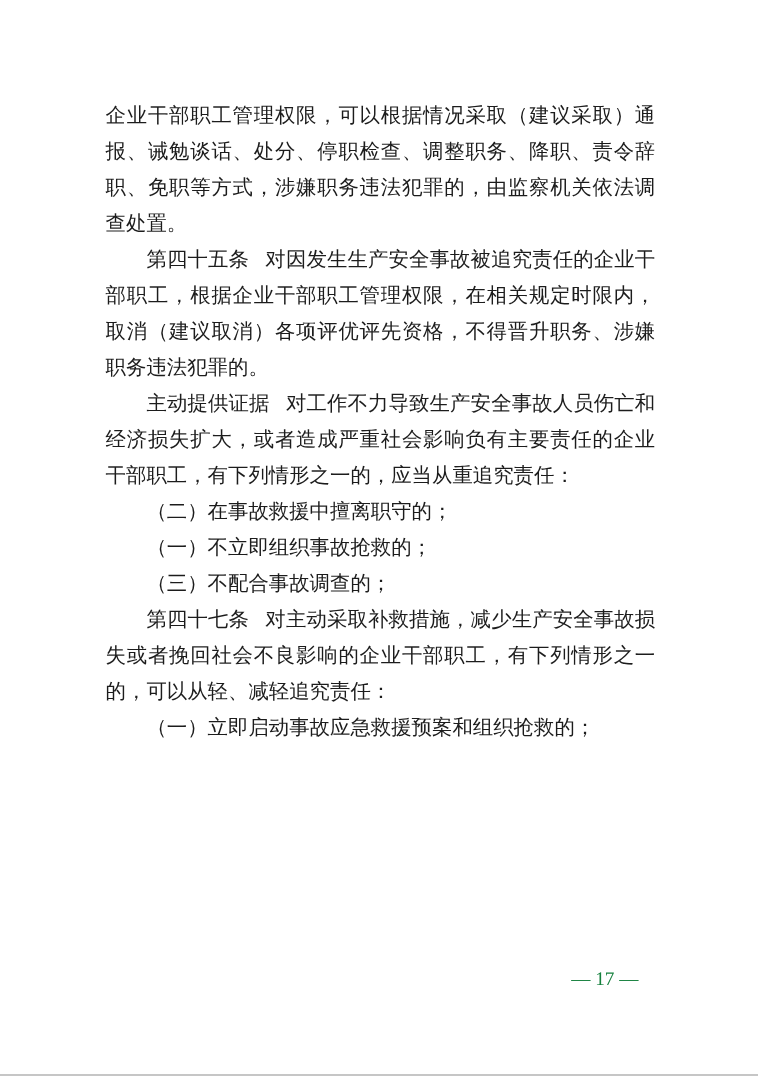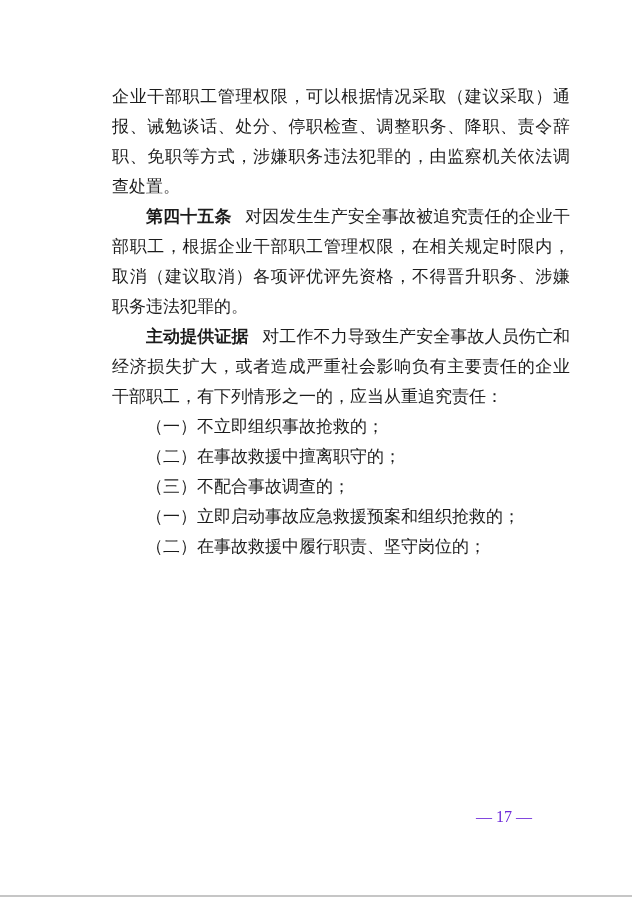--- a/index.html
+++ b/index.html
@@ -18,47 +18,46 @@
     position: relative;
     width: 632px;
     height: 897px;
     background: #ffffff;
   }
   .content {
     position: absolute;
     left: 88px;
     top: 82px;
     width: 458px;
-    margin-left: 24px;
   }
   .para {
     margin: 0;
     font-size: 17px;
     line-height: 30px;
     text-align: justify;
     text-justify: inter-ideograph;
     word-break: break-all;
   }
   .para.indent {
     text-indent: 2em;
   }
   .lead {
-    font-weight: bold;
+    font-weight: normal;
     margin-right: 0.8em;
   }
   .footer {
     position: absolute;
     top: 802px;
     left: 0;
     right: 0;
     text-align: right;
     padding-right: 100px;
     font-size: 16px;
     line-height: 30px;
-    color: #6d28d9;
+    color: #15803d;
   }
   .bottom-edge {
     position: absolute;
     bottom: 0;
     left: 0;
     width: 100%;
     height: 2px;
     background: #c6c6c6;
   }
 </style>
@@ -67,27 +66,27 @@
 
 <div class="page">
   <div class="content">
 
     <p class="para">企业干部职工管理权限，可以根据情况采取（建议采取）通报、诫勉谈话、处分、停职检查、调整职务、降职、责令辞职、免职等方式，涉嫌职务违法犯罪的，由监察机关依法调查处置。</p>
 
     <p class="para indent"><b class="lead">第四十五条</b><span>对因发生生产安全事故被追究责任的企业干部职工，根据企业干部职工管理权限，在相关规定时限内，取消（建议取消）各项评优评先资格，不得晋升职务、涉嫌职务违法犯罪的。</span></p>
 
     <p class="para indent"><b class="lead">主动提供证据</b><span>对工作不力导致生产安全事故人员伤亡和经济损失扩大，或者造成严重社会影响负有主要责任的企业干部职工，有下列情形之一的，应当从重追究责任：</span></p>
 
+    <p class="para indent">（二）在事故救援中擅离职守的；</p>
     <p class="para indent">（一）不立即组织事故抢救的；</p>
-    <p class="para indent">（二）在事故救援中擅离职守的；</p>
     <p class="para indent">（三）不配合事故调查的；</p>
 
+    <p class="para indent"><b class="lead">第四十七条</b><span>对主动采取补救措施，减少生产安全事故损失或者挽回社会不良影响的企业干部职工，有下列情形之一的，可以从轻、减轻追究责任：</span></p>
 
     <p class="para indent">（一）立即启动事故应急救援预案和组织抢救的；</p>
-    <p class="para indent">（二）在事故救援中履行职责、坚守岗位的；</p>
 
   </div>
 
   <div class="footer">
     <span class="pagenum">— 17 —</span>
   </div>
 
   <div class="bottom-edge"></div>
 </div>
 

